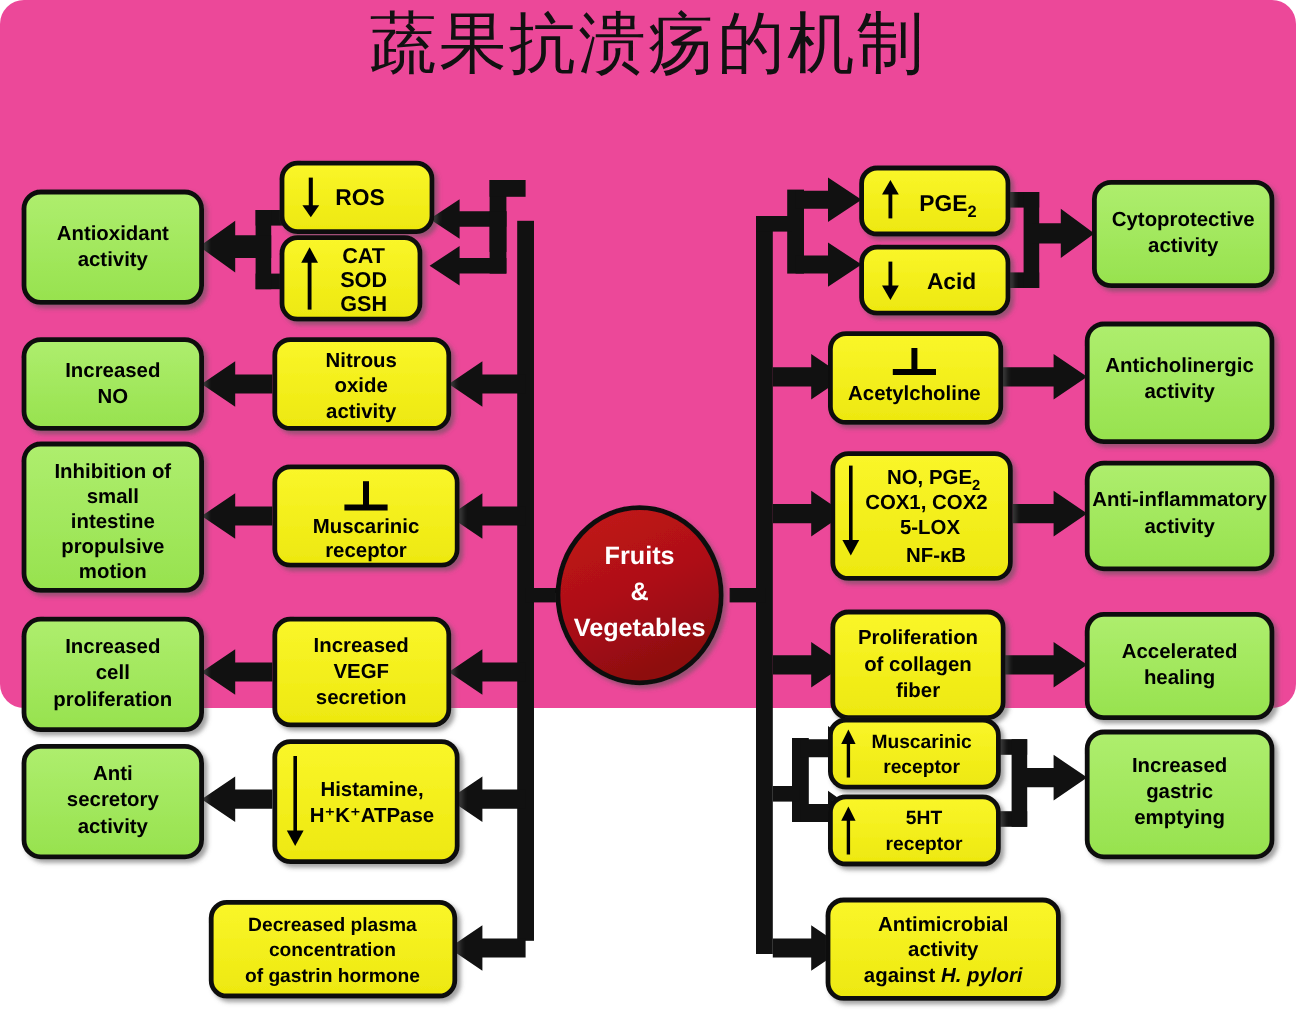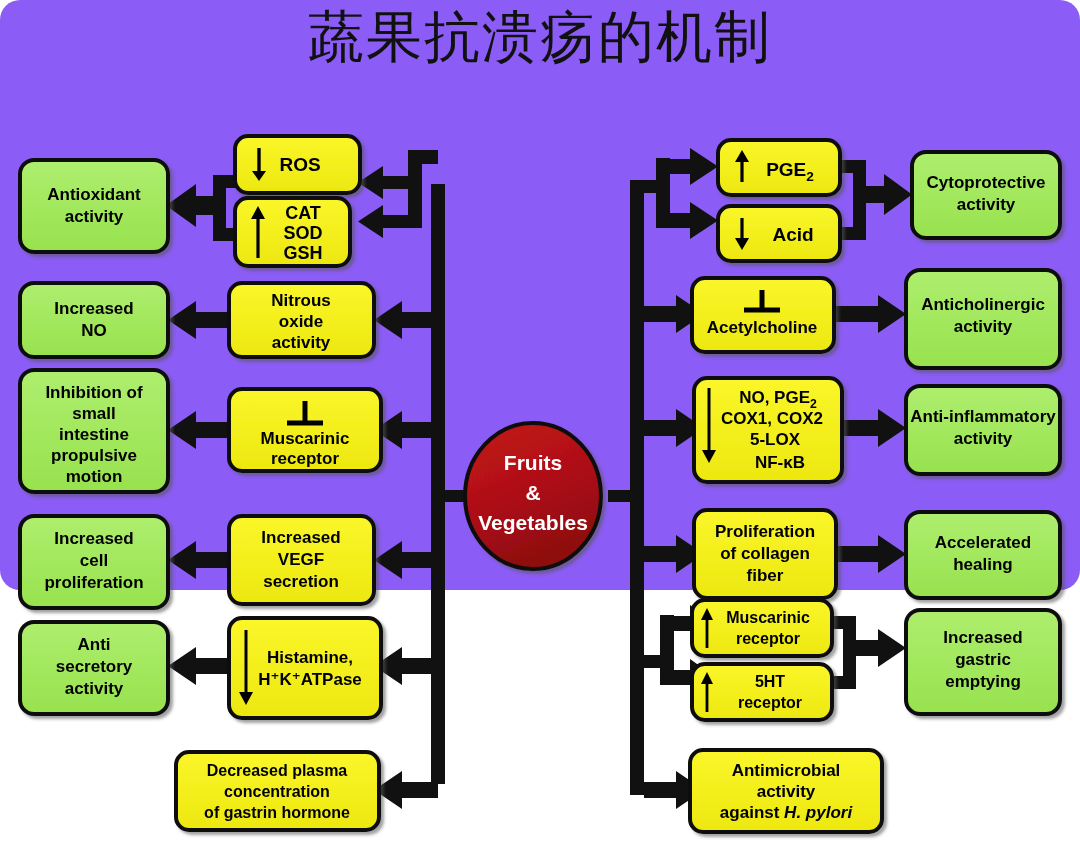--- a/index.html
+++ b/index.html
@@ -1,18 +1,18 @@
 <!DOCTYPE html>
 <html><head>
 <meta charset="utf-8">
 <style>
   html,body{margin:0;padding:0;background:#ffffff;}
   body{width:1080px;height:842px;overflow:hidden;
        font-family:"Liberation Sans","DejaVu Sans",sans-serif;}
-  #stage{position:relative;width:1080px;height:590px;background:#8b5cf6;border-radius:20px;}
+  #stage{position:relative;width:1080px;height:590px;background:#ec4899;border-radius:20px;}
   #title{
     position:absolute;left:0;top:2px;width:1080px;text-align:center;
     font-family:"DejaVu Serif","Liberation Serif",serif;
     font-size:56px;font-weight:400;color:#111;letter-spacing:2px;
     line-height:1.25;
   }
   svg#diagram{position:absolute;left:0;top:0;width:1080px;height:842px;}
   .boxtext{
     font-family:"Liberation Sans","DejaVu Sans",sans-serif;
     font-weight:bold;fill:#000;text-anchor:middle;

